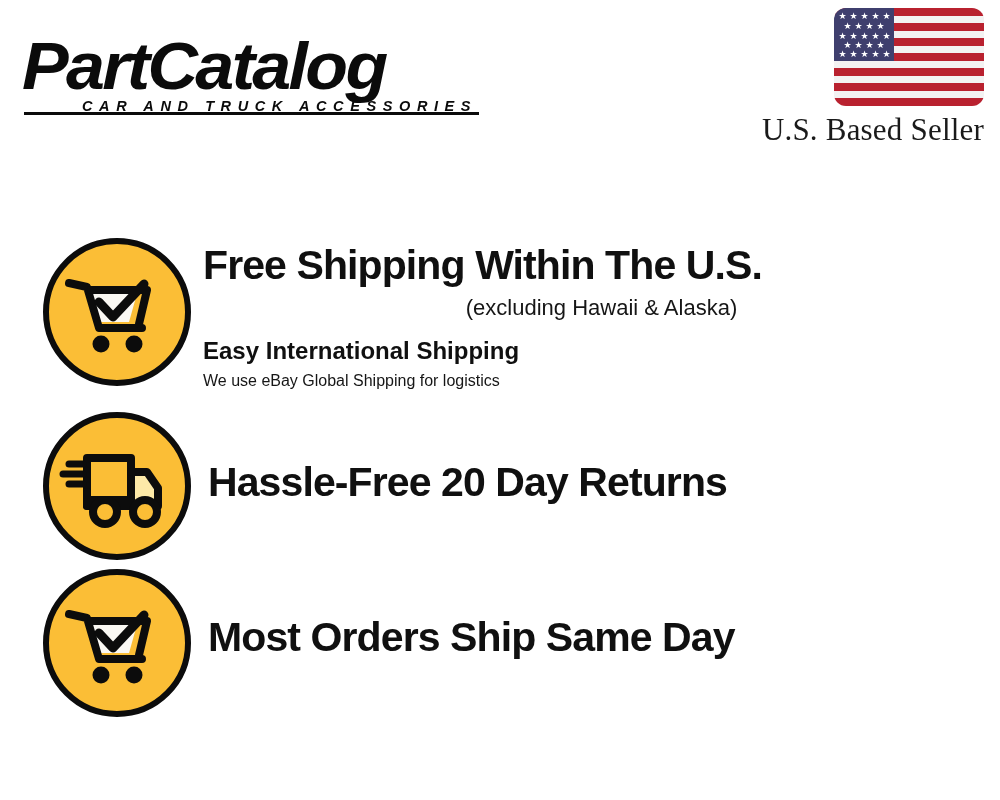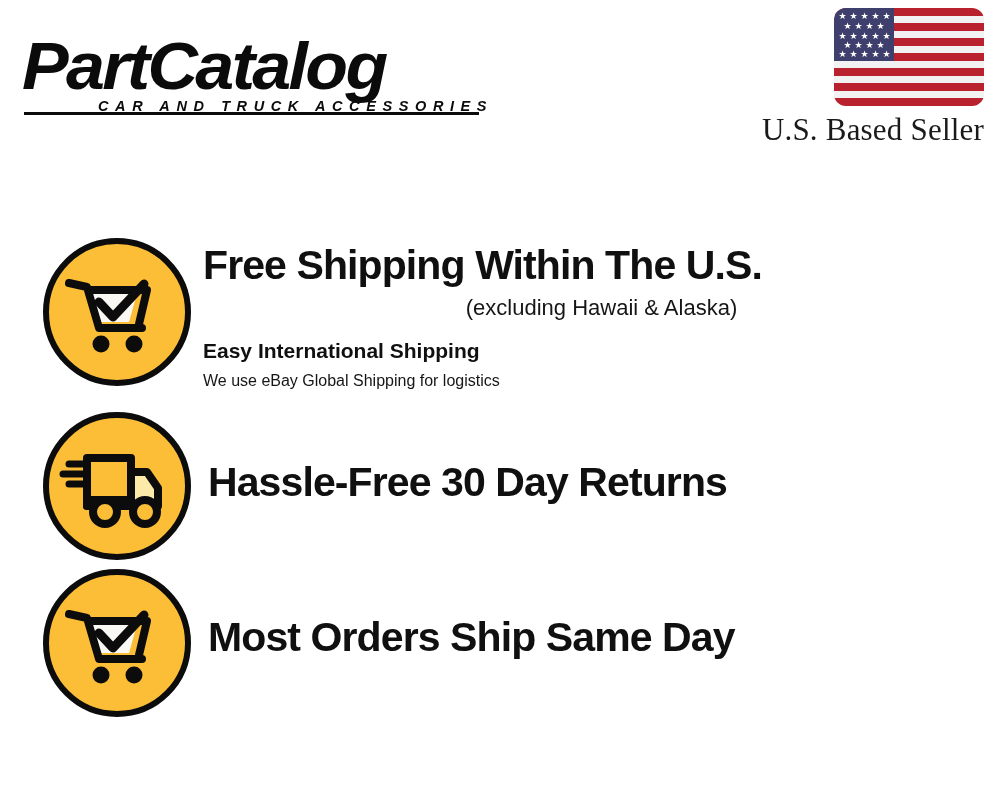--- a/index.html
+++ b/index.html
@@ -31,21 +31,21 @@
     font-size: 66px;
     line-height: 72px;
     letter-spacing: -2.5px;
     color: #0b0b0b;
     white-space: nowrap;
     transform: scaleX(1.06);
     transform-origin: left center;
   }
   .brand-tagline {
     margin-top: -4px;
-    margin-left: 76px;
+    margin-left: 60px;
     font-family: "Liberation Sans", sans-serif;
     font-weight: bold;
     font-style: italic;
     font-size: 14.5px;
     letter-spacing: 6.6px;
     color: #0b0b0b;
     white-space: nowrap;
   }
   .brand-underline {
     position: absolute;
@@ -177,21 +177,21 @@
     font-size: 22px;
     line-height: 30px;
     color: #161616;
     margin-top: 3px;
     white-space: nowrap;
     text-align: center;
   }
   .feature-sub-title {
     font-family: "Liberation Sans", sans-serif;
     font-weight: bold;
-    font-size: 21px;
+    font-size: 24px;
     line-height: 29px;
     color: #101010;
     margin-top: 13px;
     white-space: nowrap;
   }
   .feature-sub-note {
     font-family: "Liberation Sans", sans-serif;
     font-weight: normal;
     font-size: 16px;
     line-height: 30px;
@@ -277,21 +277,21 @@
         <path d="M88,60 L104,60 L115,76 L115,94 L44,94" fill="none" stroke="#0c0c0c" stroke-width="8" stroke-linecap="round" stroke-linejoin="round"></path>
         <path d="M44,94 L44,80" fill="none" stroke="#0c0c0c" stroke-width="8" stroke-linecap="round"></path>
         <path d="M26,52 L40,52" stroke="#0c0c0c" stroke-width="7" stroke-linecap="round"></path>
         <path d="M20,62 L40,62" stroke="#0c0c0c" stroke-width="7" stroke-linecap="round"></path>
         <path d="M26,72 L40,72" stroke="#0c0c0c" stroke-width="7" stroke-linecap="round"></path>
         <circle cx="62" cy="100" r="12" fill="#fbbe36" stroke="#0c0c0c" stroke-width="8"></circle>
         <circle cx="102" cy="100" r="12" fill="#fbbe36" stroke="#0c0c0c" stroke-width="8"></circle>
       </svg>
     </div>
     <div class="feature-text">
-      <div class="feature-title">Hassle-Free 30 Day Returns</div>
+      <div class="feature-title">Hassle-Free 20 Day Returns</div>
     </div>
   </div>
 
   <div class="feature-row row-2">
     <div class="badge-icon">
       <div class="badge-circle"></div>
       <svg class="badge-glyph" viewBox="0 0 148 148">
         <polygon points="48,52 95,52 86,84 54,84" fill="#faf8f3"></polygon>
         <path d="M26,45 L44,49 L56,90 L99,90" fill="none" stroke="#0c0c0c" stroke-width="8" stroke-linecap="round" stroke-linejoin="round"></path>
         <path d="M48,52 L104,52 L96,86" fill="none" stroke="#0c0c0c" stroke-width="8" stroke-linecap="round" stroke-linejoin="round"></path>

